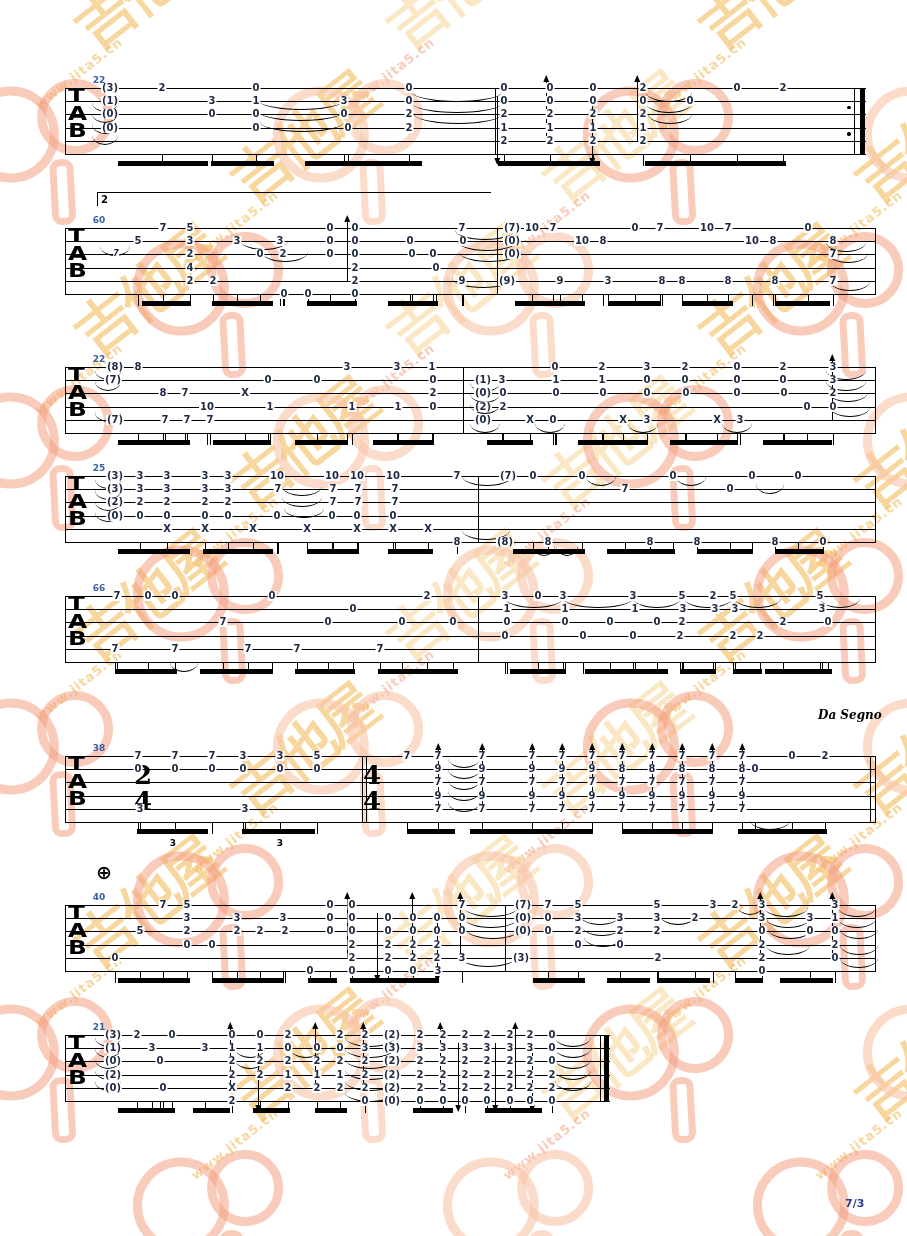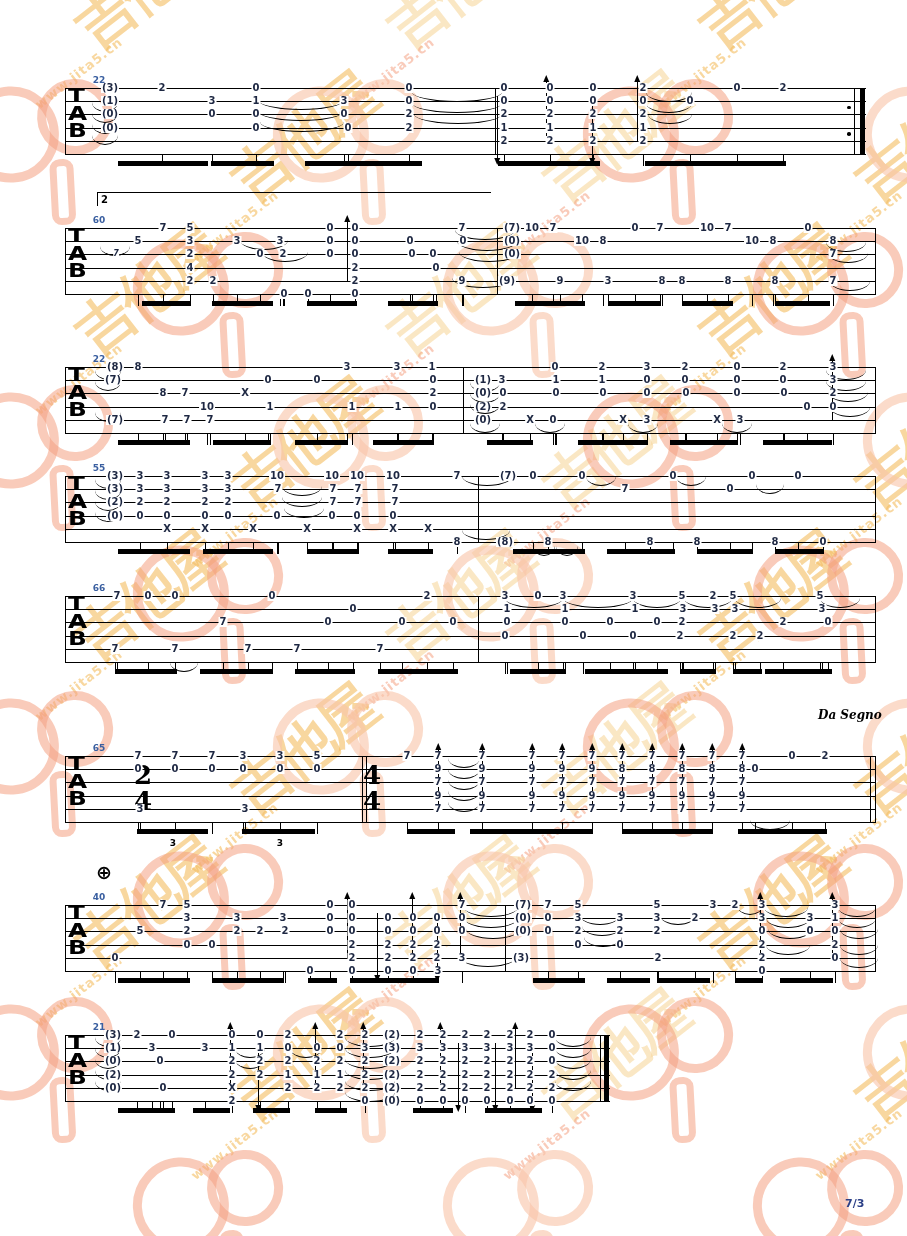--- a/index.html
+++ b/index.html
@@ -588,21 +588,21 @@
       <div class="sline" style="left: 65px; top: 502.4px; width: 810px;"></div>
       <div class="sline" style="left: 65px; top: 515.6px; width: 810px;"></div>
       <div class="sline" style="left: 65px; top: 528.8px; width: 810px;"></div>
       <div class="sline" style="left: 65px; top: 542px; width: 810px;"></div>
       <div class="vline" style="left: 65px; top: 476px; height: 67px;"></div>
       <div class="vline" style="left: 478px; top: 476px; height: 67px;"></div>
       <div class="vline" style="left: 875px; top: 476px; height: 67px;"></div>
       <div class="clef" style="left: 68px; top: 475px;">T</div>
       <div class="clef" style="left: 68px; top: 492.5px;">A</div>
       <div class="clef" style="left: 68px; top: 510px;">B</div>
-      <div class="mnum" style="left: 99px; top: 463px;">55</div>
+      <div class="mnum" style="left: 99px; top: 463px;">25</div>
       <div class="beam" style="left: 118px; top: 549px; width: 72px;"></div>
       <div class="beam" style="left: 203px; top: 549px; width: 70px;"></div>
       <div class="beam" style="left: 308px; top: 549px; width: 50px;"></div>
       <div class="beam" style="left: 388px; top: 549px; width: 45px;"></div>
       <div class="beam" style="left: 513px; top: 549px; width: 72px;"></div>
       <div class="beam" style="left: 607px; top: 549px; width: 68px;"></div>
       <div class="beam" style="left: 697px; top: 549px; width: 55px;"></div>
       <div class="beam" style="left: 775px; top: 549px; width: 48px;"></div>
       <div class="stem" style="left: 140px; top: 543px; height: 11px;"></div>
       <div class="stem" style="left: 167px; top: 543px; height: 11px;"></div>
@@ -819,21 +819,21 @@
       <div class="sline" style="left: 65px; top: 808.8px; width: 810px;"></div>
       <div class="sline" style="left: 65px; top: 822px; width: 810px;"></div>
       <div class="vline" style="left: 65px; top: 756px; height: 67px;"></div>
       <div class="vline" style="left: 362px; top: 756px; height: 67px;"></div>
       <div class="vline" style="left: 366px; top: 756px; height: 67px;"></div>
       <div class="vline" style="left: 870px; top: 756px; height: 67px;"></div>
       <div class="vline" style="left: 875px; top: 756px; height: 67px;"></div>
       <div class="clef" style="left: 68px; top: 755px;">T</div>
       <div class="clef" style="left: 68px; top: 772.5px;">A</div>
       <div class="clef" style="left: 68px; top: 790px;">B</div>
-      <div class="mnum" style="left: 99px; top: 743px;">65</div>
+      <div class="mnum" style="left: 99px; top: 743px;">38</div>
       <div class="beam" style="left: 137px; top: 829px; width: 71px;"></div>
       <div class="beam" style="left: 242px; top: 829px; width: 73px;"></div>
       <div class="beam" style="left: 407px; top: 829px; width: 48px;"></div>
       <div class="beam" style="left: 470px; top: 829px; width: 122px;"></div>
       <div class="beam" style="left: 622px; top: 829px; width: 90px;"></div>
       <div class="beam" style="left: 738px; top: 829px; width: 89px;"></div>
       <div class="stem" style="left: 138px; top: 823px; height: 11px;"></div>
       <div class="stem" style="left: 140px; top: 823px; height: 11px;"></div>
       <div class="stem" style="left: 175px; top: 823px; height: 11px;"></div>
       <div class="stem" style="left: 212px; top: 823px; height: 11px;"></div>

